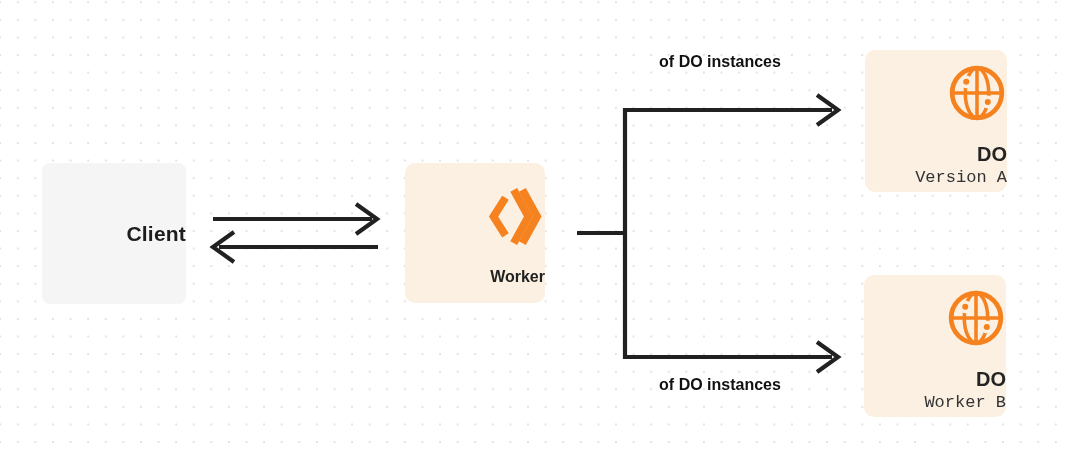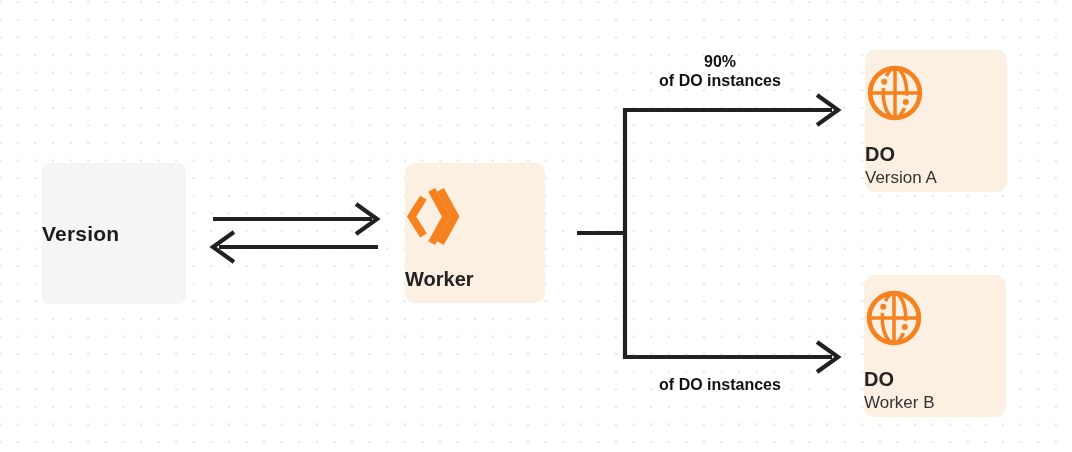--- a/index.html
+++ b/index.html
@@ -24,21 +24,21 @@
     width: 1072px;
     height: 452px;
     pointer-events: none;
   }
   .node {
     position: absolute;
     box-sizing: border-box;
     border-radius: 10px;
     display: flex;
     flex-direction: column;
-    align-items: flex-start;
+    align-items: flex-end;
   }
   .node-client {
     left: 42px; top: 163px;
     width: 144px; height: 141px;
     background: #f5f5f6;
     border-radius: 8px;
     justify-content: center;
   }
   .client-label {
     font-size: 21px;
@@ -47,21 +47,21 @@
     letter-spacing: 0.2px;
   }
   .node-worker {
     left: 405px; top: 163px;
     width: 140px; height: 140px;
     background: #fbf0e1;
     padding-top: 21px;
   }
   .worker-label {
     margin-top: 18px;
-    font-size: 20px;
+    font-size: 16px;
     font-weight: 700;
     color: #222222;
   }
   .node-do-a { left: 865px; top: 50px; }
   .node-do-b { left: 864px; top: 275px; }
   .node-do {
     width: 142px; height: 142px;
     background: #fbf0e1;
     padding-top: 13px;
   }
@@ -71,20 +71,21 @@
     font-weight: 700;
     color: #242424;
     line-height: 24px;
   }
   .do-subtitle {
     font-size: 17px;
     font-weight: 400;
     color: #333336;
     line-height: 22px;
     margin-top: 1px;
+    font-family: Liberation Mono, monospace;
   }
   .branch-label {
     position: absolute;
     width: 200px;
     text-align: center;
     font-size: 16px;
     font-weight: 700;
     color: #111111;
     line-height: 19px;
   }
@@ -117,34 +118,33 @@
     <g>
       <path d="M817 95 L838 110 L817 125"></path>
     </g>
 
     <g>
       <path d="M817 342 L838 357 L817 372"></path>
     </g>
   </svg>
 
   <div class="node node-client">
-    <span class="client-label">Version</span>
+    <span class="client-label">Client</span>
   </div>
 
   <div class="node node-worker">
     <svg class="icon-svg" width="58" height="66" viewBox="0 0 63 72" fill="none" stroke="#F6821F" stroke-width="8.5" stroke-linecap="butt" stroke-linejoin="miter">
       <path d="M20 15 L7 35.5 L20 56"></path>
       <path d="M29 6.5 L45 35.5 L29 64.5"></path>
       <path d="M38.5 6.5 L54.5 35.5 L38.5 64.5"></path>
     </svg>
     <span class="worker-label">Worker</span>
   </div>
 
   <div class="branch-label branch-label-a">
-    <div>90%</div>
     <div>of DO instances</div>
   </div>
 
   <div class="branch-label branch-label-b">
     <div>of DO instances</div>
   </div>
 
   <div class="node node-do node-do-a">
     <svg class="icon-svg" width="60" height="60" viewBox="0 0 64 64">
       <circle cx="32" cy="32" r="26.5" fill="none" stroke="#F6821F" stroke-width="5"></circle>

